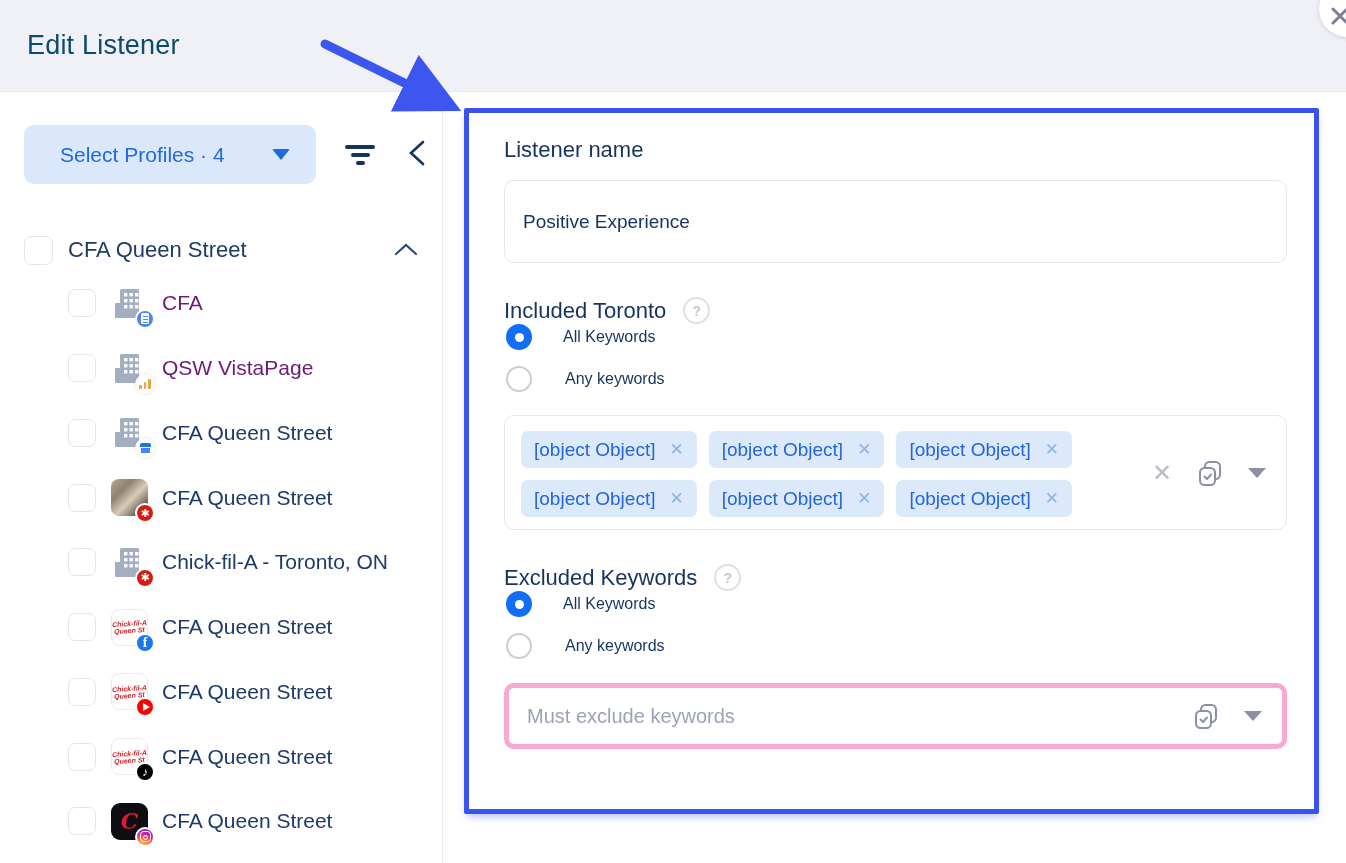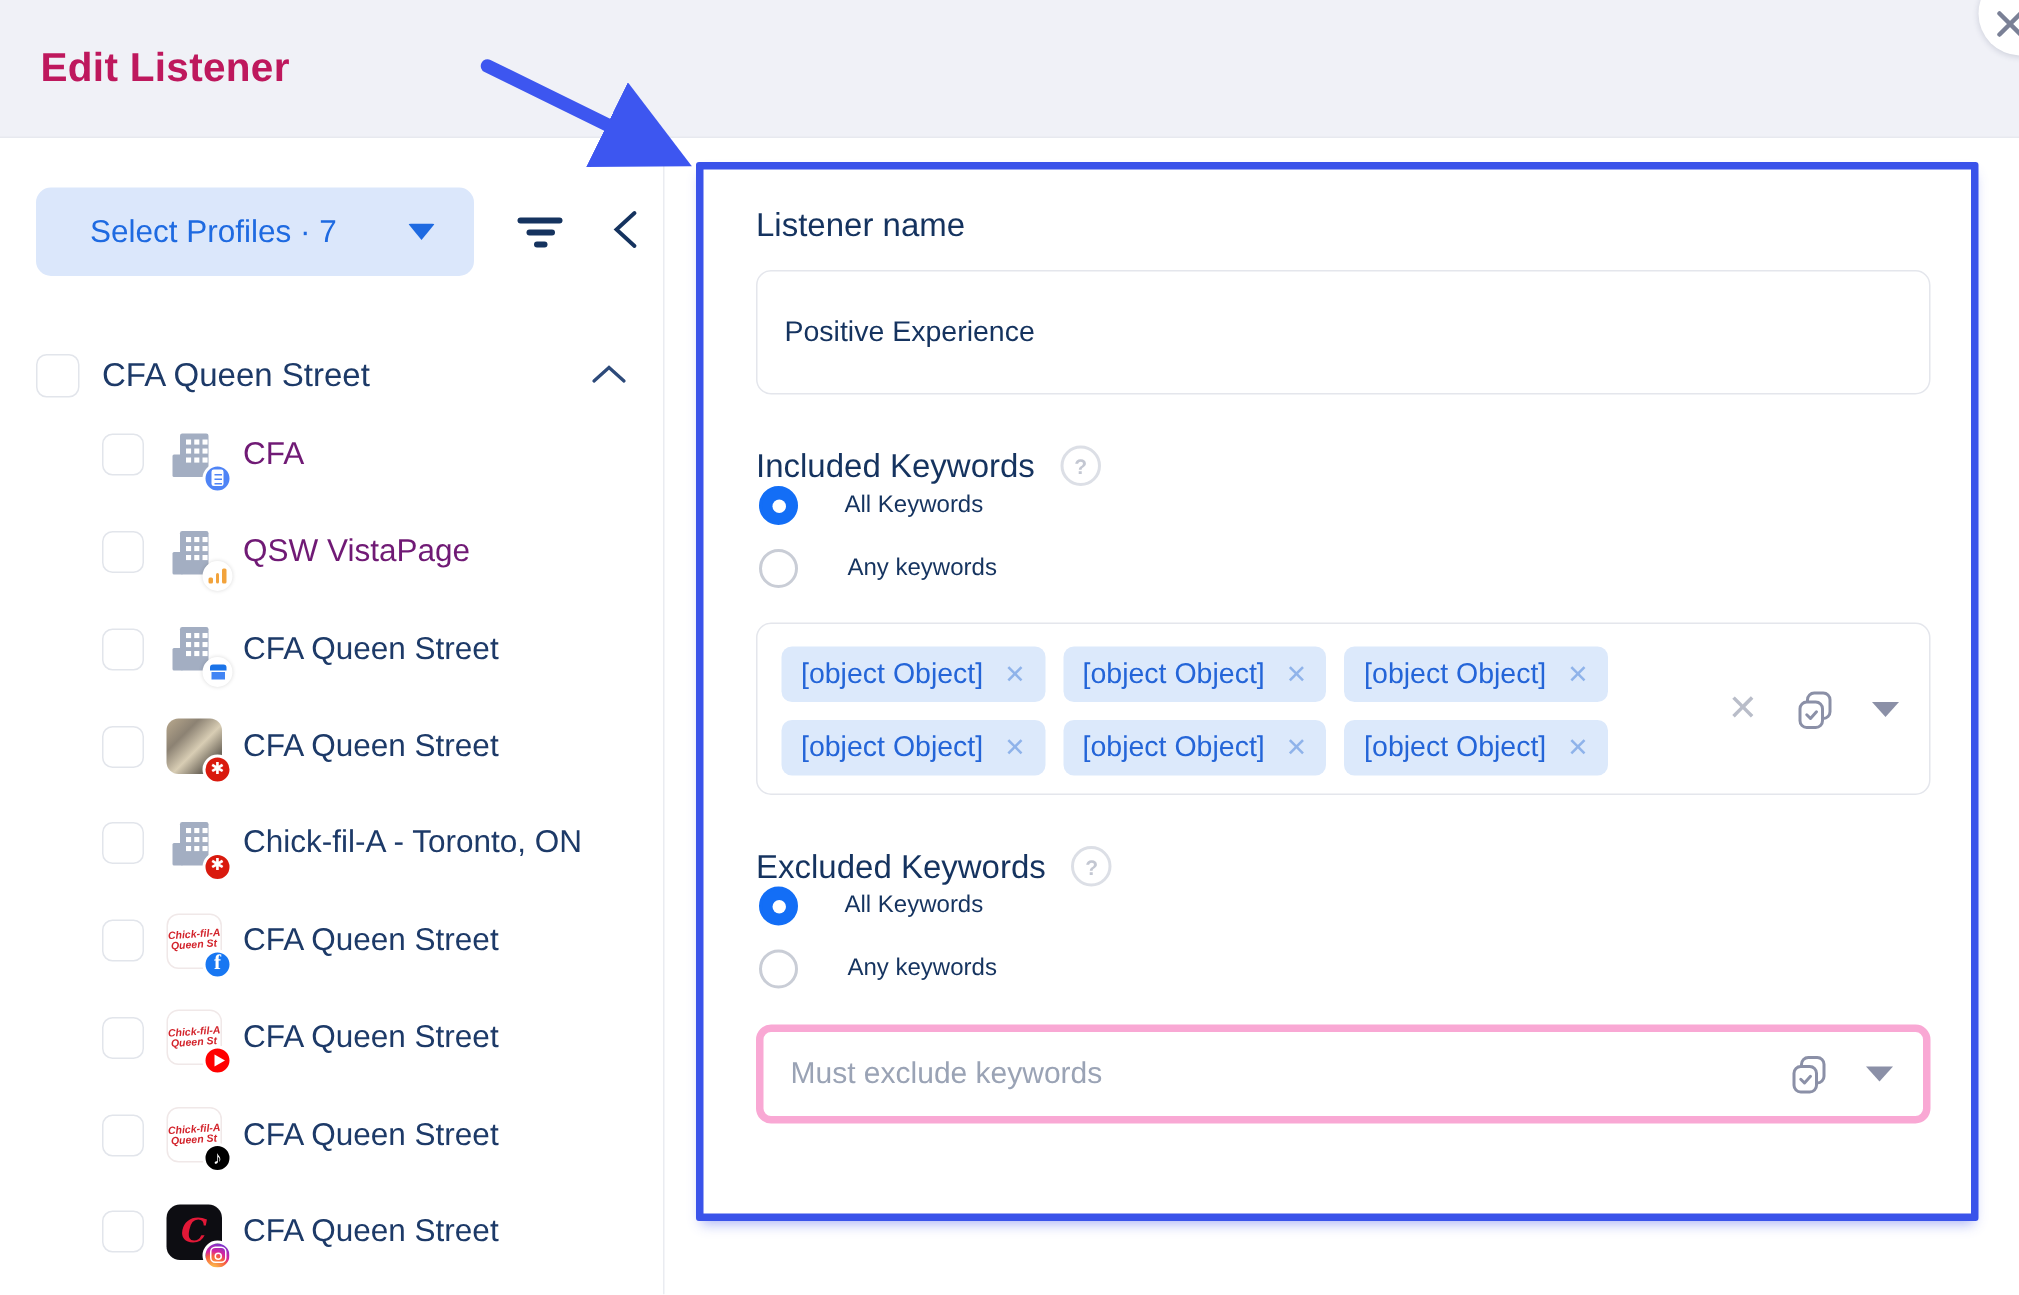--- a/index.html
+++ b/index.html
@@ -9,21 +9,21 @@
     background:#ffffff; position:relative; overflow:hidden;
     color:#15335f;
   }
 
   
   .header {
     position:absolute; left:0; top:0; width:1346px; height:92px;
     background:#f0f1f7; border-bottom:1px solid #e7e9ef;
     display:flex; align-items:center; padding-left:27px;
   }
-  .header h1 { font-size:27px; font-weight:700; color:#be185d; letter-spacing:.2px; }
+  .header h1 { font-size:27px; font-weight:400; color:#0c4a6e; letter-spacing:.2px; }
   .close-btn {
     position:absolute; left:1319px; top:-19px; width:56px; height:56px;
     background:#ffffff; border-radius:50%;
     box-shadow:0 1px 4px rgba(40,50,90,.18);
     display:flex; align-items:center; justify-content:center; cursor:pointer;
   }
   .close-btn svg { margin-top:14px; margin-right:14px; }
 
   
   .arrow-svg { position:absolute; left:0; top:0; pointer-events:none; z-index:40; }
@@ -182,21 +182,21 @@
       <path d="M0,0 L7,3.5 L0,7 Z" fill="#3d56f0"></path>
     </marker>
   </defs>
   <line x1="325" y1="44" x2="437" y2="99" stroke="#3d56f0" stroke-width="9" stroke-linecap="round" marker-end="url(#ah)"></line>
 </svg>
 
 <div class="sidebar">
 
   <div class="profiles-bar">
     <button class="select-profiles">
-      <span class="sp-label">Select Profiles · 7</span>
+      <span class="sp-label">Select Profiles · 4</span>
       <span class="caret-down-blue"></span>
     </button>
     <button class="filter-btn">
       <i></i>
         <i></i>
         <i></i>
     </button>
     <button class="collapse-btn">
       <svg width="22" height="30" viewBox="0 0 22 30">
         <path d="M17 4 L5 15 L17 26" fill="none" stroke="#15335f" stroke-width="2.6" stroke-linecap="round"></path>
@@ -393,21 +393,21 @@
     </div>
 </div>
 
 <div class="panel">
   <div class="panel-inner">
 
     <div class="field-label">Listener name</div>
     <input class="name-input" type="text" value="Positive Experience" style="">
 
     <div class="section-head">
-      <span class="field-label">Included Keywords</span>
+      <span class="field-label">Included Toronto</span>
       <span class="help-circle">?</span>
     </div>
 
     <div>
 
         <div class="radio-option" data-selected="true">
           <span class="radio"></span>
           <span class="radio-label">All Keywords</span>
         </div>
 

